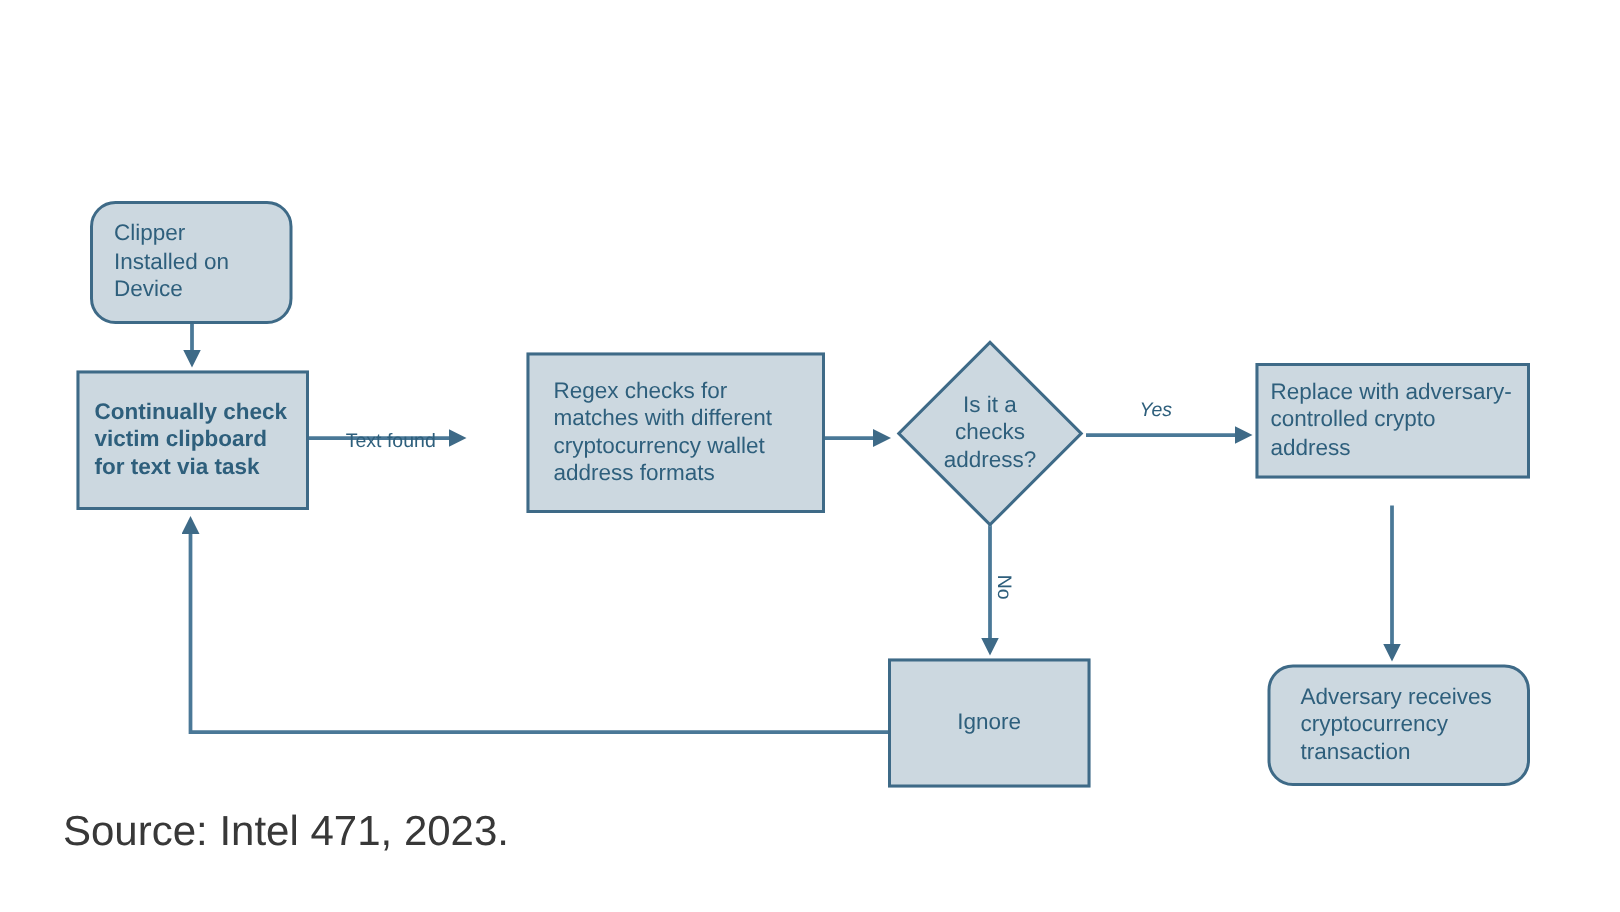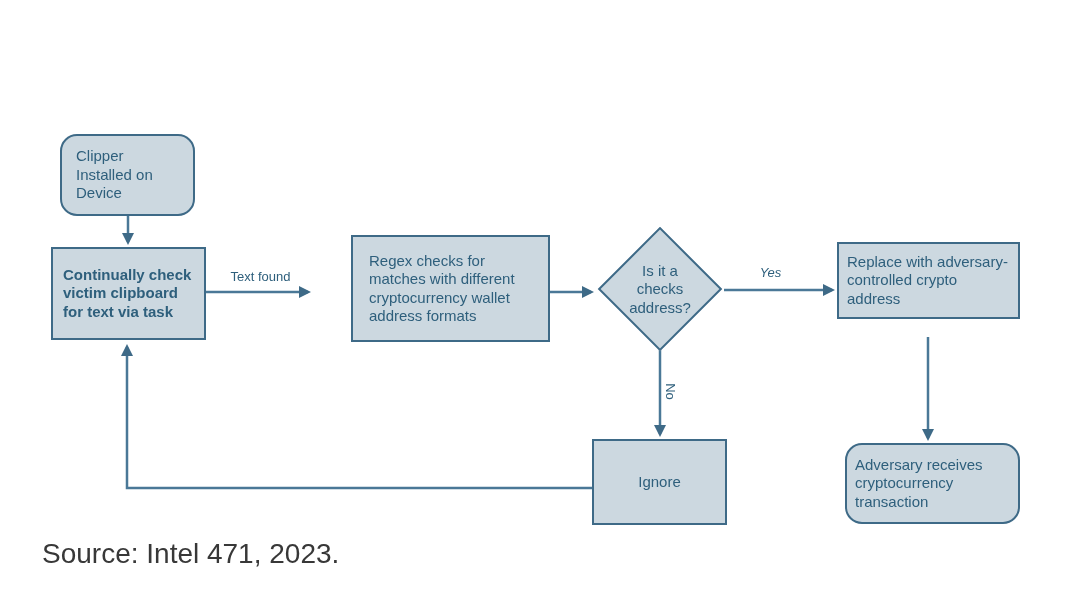--- a/index.html
+++ b/index.html
@@ -57,21 +57,21 @@
     color: var(--node-text);
     font-size: 15px;
     line-height: 1.23;
   }
   .node.rounded { border-radius: 17px; }
   .node-clipper    { left: 60px;  top: 134px; width: 135px; height: 82px;  padding: 0 14px; }
   .node-check      { left: 51px;  top: 247px; width: 155px; height: 93px;  padding: 16px 10px; font-weight: bold; }
   .node-regex      { left: 313px; top: 235px; width: 199px; height: 107px; padding: 16px 16px; margin-left: 38px; }
   .node-replace    { left: 837px; top: 242px; width: 183px; height: 77px;  padding: 0 8px; }
   .node-ignore     { left: 592px; top: 439px; width: 135px; height: 86px;  padding: 0 24px; }
-  .node-adversary  { left: 845px; top: 443px; width: 175px; height: 81px;  padding: 0 8px; border-radius: 15px; }
+  .node-adversary  { left: 845px; top: 443px; width: 175px; height: 81px;  padding: 0 20px; border-radius: 15px; }
   .node-diamond {
     position: absolute;
     left: 616px; top: 245px;
     width: 88px; height: 88px;
     z-index: 2;
   }
   .diamond-shape {
     position: absolute;
     left: 0; top: 0;
     width: 100%; height: 100%;
@@ -89,21 +89,21 @@
     font-size: 15px;
     line-height: 1.22;
   }
   .edge-label {
     position: absolute;
     z-index: 3;
     color: var(--node-text);
     font-size: 13px;
     text-align: center;
   }
-  .edge-label-text-found { left: 213px; top: 269px; width: 95px; }
+  .edge-label-text-found { left: 213px; top: 286px; width: 95px; }
   .edge-label-yes        { left: 748px; top: 265px; width: 45px; font-style: italic; }
   .edge-label-no {
     left: 655px; top: 384px; width: 30px;
     transform: rotate(90deg);
     transform-origin: center;
   }
   .source-caption {
     position: absolute;
     left: 42px;
     top: 538px;

